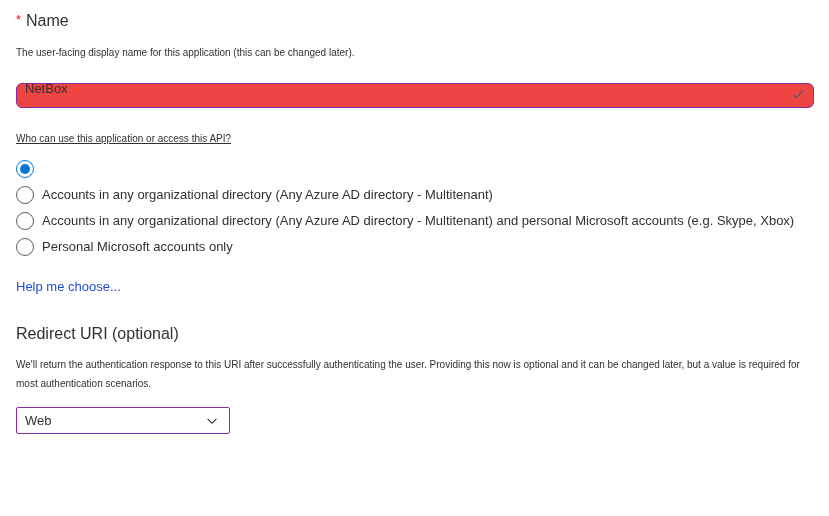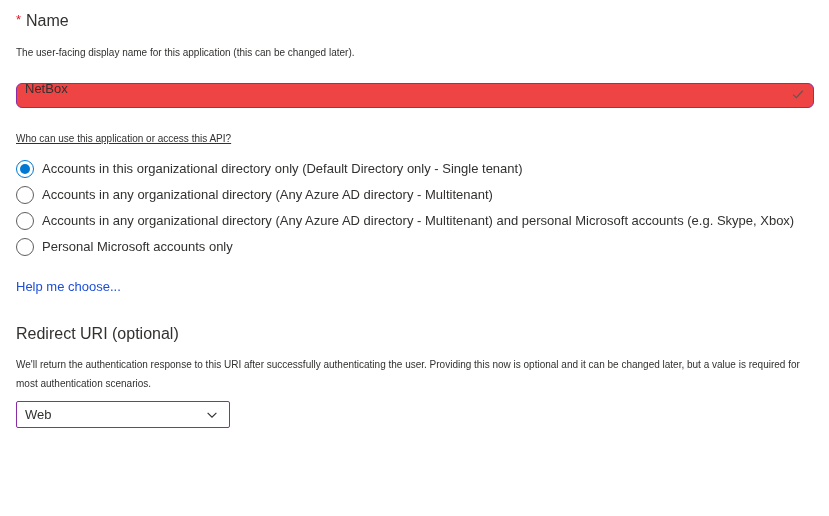--- a/index.html
+++ b/index.html
@@ -87,21 +87,21 @@
     font-size: 13px;
     color: #1d4ed8;
     text-decoration: none;
     cursor: pointer;
   }
 
   
   .redirect-title { margin-top: 28px; }
   .redirect-desc { margin-top: 10px; width: 800px; line-height: 19px; }
 
-  .controls-row { margin-top: 8px; display: flex; gap: 13px; }
+  .controls-row { margin-top: 14px; display: flex; gap: 13px; }
   .platform-select {
     width: 214px;
     height: 27px;
     border: 1.5px solid #8a2da5;
     border-radius: 2px;
     display: flex;
     align-items: center;
     justify-content: space-between;
     padding: 0 10px 0 8px;
     font-size: 13px;
@@ -130,21 +130,20 @@
       <path d="M3.2 8.6 L6.4 11.6 L12.8 4.8" fill="none" stroke="#5a5a5a" stroke-width="1.3"></path>
     </svg>
   </div>
 
   
   <div class="body-text question-text">Who can use this application or access this API?</div>
 
   <div class="radio-group">
     <div class="radio-row selected">
       <span class="radio-circle"></span>
-      <span class="radio-label">Accounts in this organizational directory only (Default Directory only - Single tenant)</span>
     </div>
     <div class="radio-row">
       <span class="radio-circle"></span>
       <span class="radio-label">Accounts in any organizational directory (Any Azure AD directory - Multitenant)</span>
     </div>
     <div class="radio-row">
       <span class="radio-circle"></span>
       <span class="radio-label">Accounts in any organizational directory (Any Azure AD directory - Multitenant) and personal Microsoft accounts (e.g. Skype, Xbox)</span>
     </div>
     <div class="radio-row">

